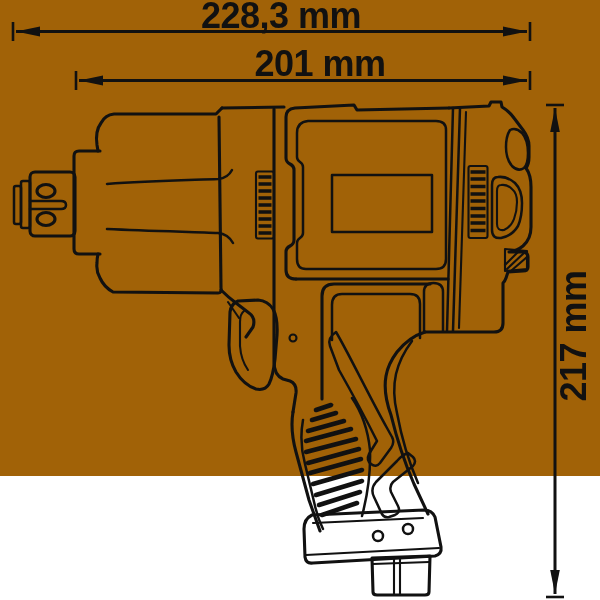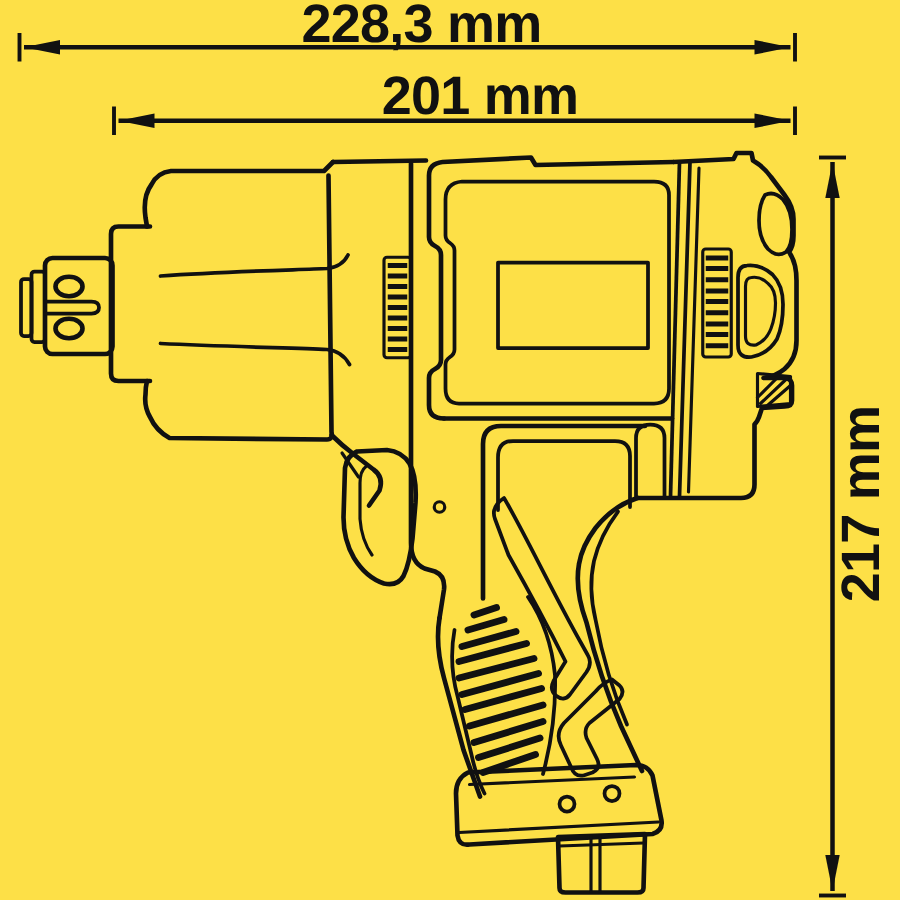--- a/index.html
+++ b/index.html
@@ -6,22 +6,22 @@
     margin: 0;
     padding: 0;
     background: #ffffff;
     width: 600px;
     height: 600px;
     overflow: hidden;
   }
   .stage {
     position: relative;
     width: 600px;
-    height: 600px;
-    background: #fde047;
+    height: 476px;
+    background: #a16207;
   }
   svg { display: block; }
   .dim-text {
     font-family: "Liberation Sans", "DejaVu Sans", sans-serif;
     font-weight: 700;
     font-size: 36px;
     fill: #111111;
     letter-spacing: -0.5px;
   }
   .ln   { stroke: #111111; fill: none; stroke-linecap: round; stroke-linejoin: round; }

